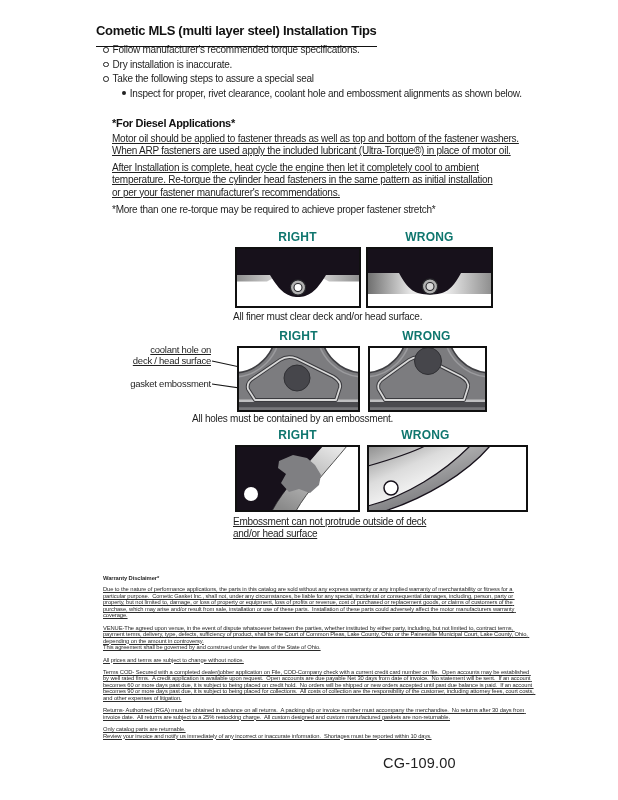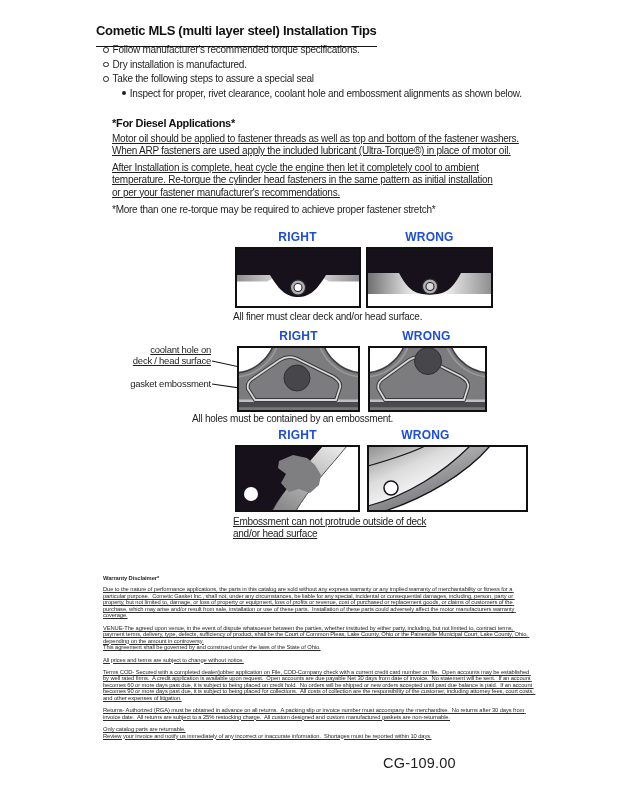--- a/index.html
+++ b/index.html
@@ -13,21 +13,21 @@
     left:96px;top:23px;font-size:13px;font-weight:bold;letter-spacing:-0.3px;
     border-bottom:1.5px solid #111;padding-bottom:8px;color:#111;
   }
   .body-text{font-size:10px;letter-spacing:-0.25px;line-height:12.3px;color:#1f1f1f;}
   #bullets{left:103px;top:44px;width:450px;}
   .brow{display:flex;align-items:flex-start;height:14.6px;font-size:10px;letter-spacing:-0.25px;color:#1f1f1f;}
   .brow.indent{padding-left:19px;}
   .odot{width:3.6px;height:3.6px;border:1px solid #222;border-radius:50%;margin:3.2px 4px 0 0;flex:none;}
   .fdot{width:3.8px;height:3.8px;background:#222;border-radius:50%;margin:3.4px 4px 0 0;flex:none;}
   #diesel-heading{left:112px;top:117px;font-size:11px;font-weight:bold;letter-spacing:-0.3px;color:#111;}
-  .rw-label{font-size:12px;font-weight:bold;letter-spacing:0.2px;text-align:center;color:#1d4ed8;}
+  .rw-label{font-size:12px;font-weight:bold;letter-spacing:0.2px;text-align:center;color:#0f766e;}
   .caption{font-size:10px;letter-spacing:-0.25px;color:#1f1f1f;line-height:12px;}
   .side-label{font-size:9.5px;letter-spacing:-0.25px;text-align:right;line-height:10.8px;color:#1f1f1f;}
   #legal{left:103px;top:575px;width:433px;font-size:5.8px;line-height:6.45px;letter-spacing:-0.1px;color:#2a2a2a;}
   #legal .lh{font-weight:bold;margin:0 0 5px 0;}
   #legal p{margin:0 0 6px 0;}
   #footer-code{left:383px;top:755px;font-size:14.5px;letter-spacing:0.2px;color:#222;}
   svg{display:block;}
 </style>
 </head>
 <body>
@@ -36,21 +36,21 @@
 
   <div id="title" class="abs">Cometic MLS (multi layer steel) Installation Tips</div>
 
   <div id="bullets" class="abs">
     <div class="brow">
       <span class="odot"></span>
       <span>Follow manufacturer's recommended torque specifications.</span>
     </div>
     <div class="brow">
       <span class="odot"></span>
-      <span>Dry installation is manufactured.</span>
+      <span>Dry installation is inaccurate.</span>
     </div>
     <div class="brow">
       <span class="odot"></span>
       <span>Take the following steps to assure a special seal</span>
     </div>
     <div class="brow indent">
       <span class="fdot"></span>
       <span>Inspect for proper, rivet clearance, coolant hole and embossment alignments as shown below.</span>
     </div>
   </div>

